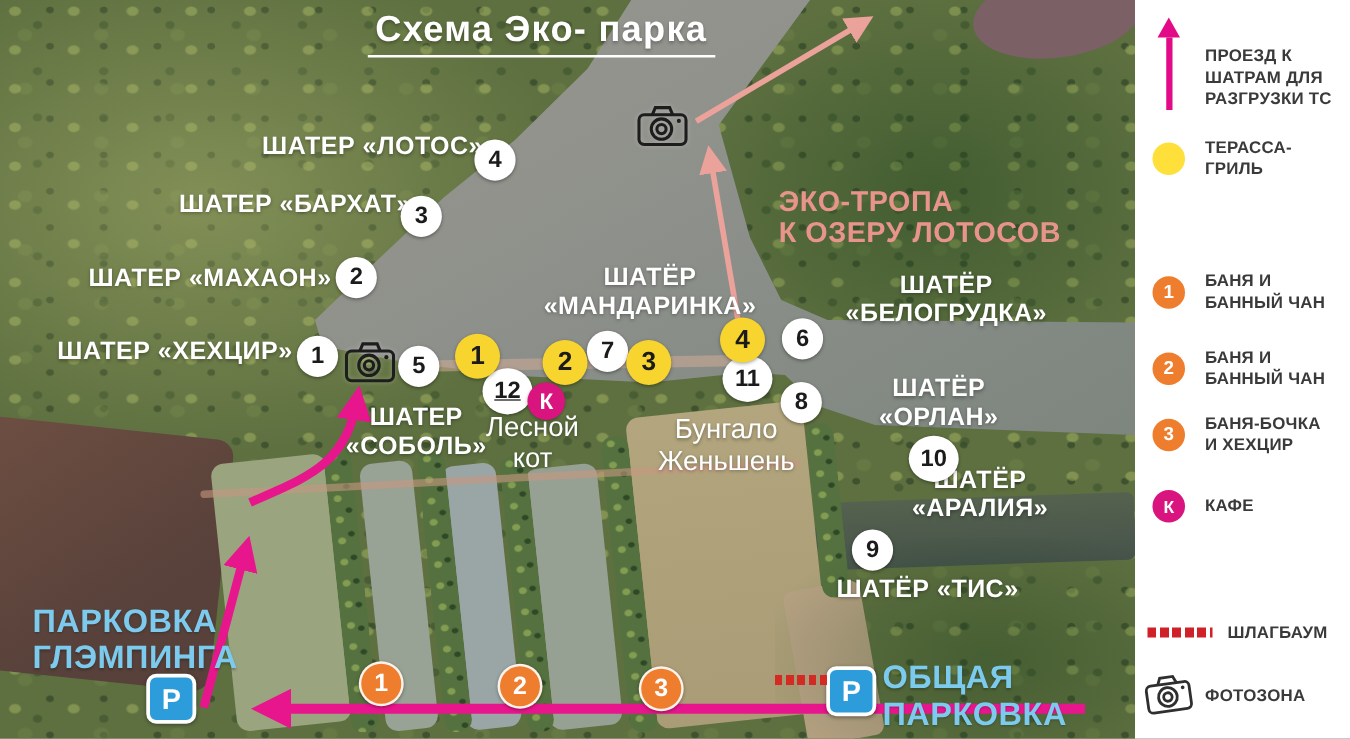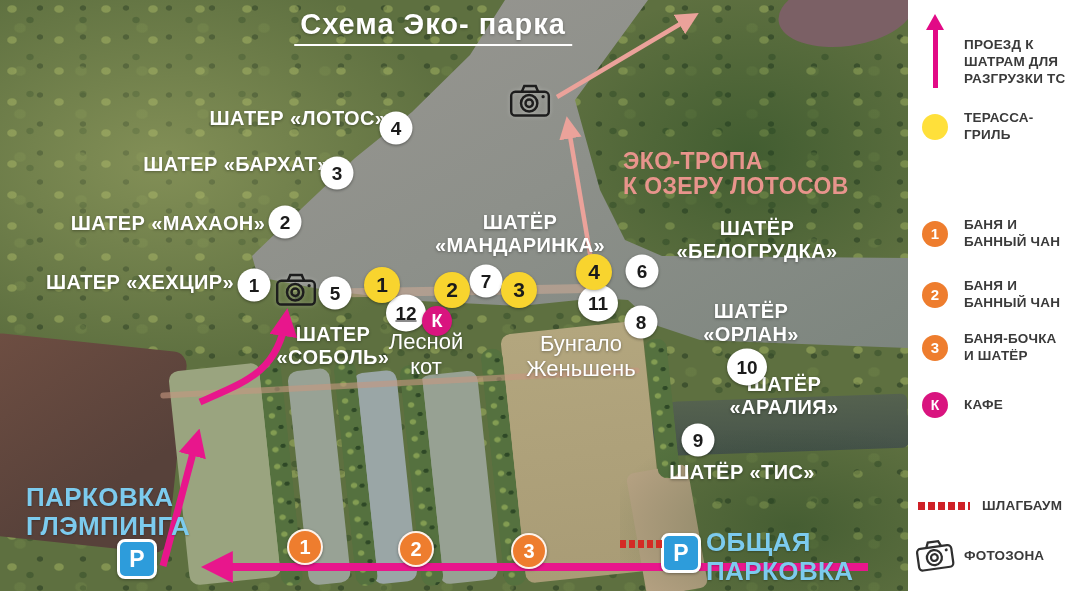--- a/index.html
+++ b/index.html
@@ -291,21 +291,21 @@
           <div class="lg-circle lg-orange">2</div>
         </div>
         <div class="leg-text">БАНЯ И
 БАННЫЙ ЧАН</div>
       </div>
       <div class="leg-item" style="top: 331px;">
         <div class="leg-icon">
           <div class="lg-circle lg-orange">3</div>
         </div>
         <div class="leg-text">БАНЯ-БОЧКА
-И ШАТЁР</div>
+И ХЕХЦИР</div>
       </div>
       <div class="leg-item" style="top: 392px;">
         <div class="leg-icon">
           <div class="lg-circle lg-kafe">К</div>
         </div>
         <div class="leg-text">КАФЕ</div>
       </div>
       <div class="leg-item" style="top: 498px;">
         <div class="leg-icon" style="flex: 0 0 52px;">
           <div class="lg-barrier"></div>

